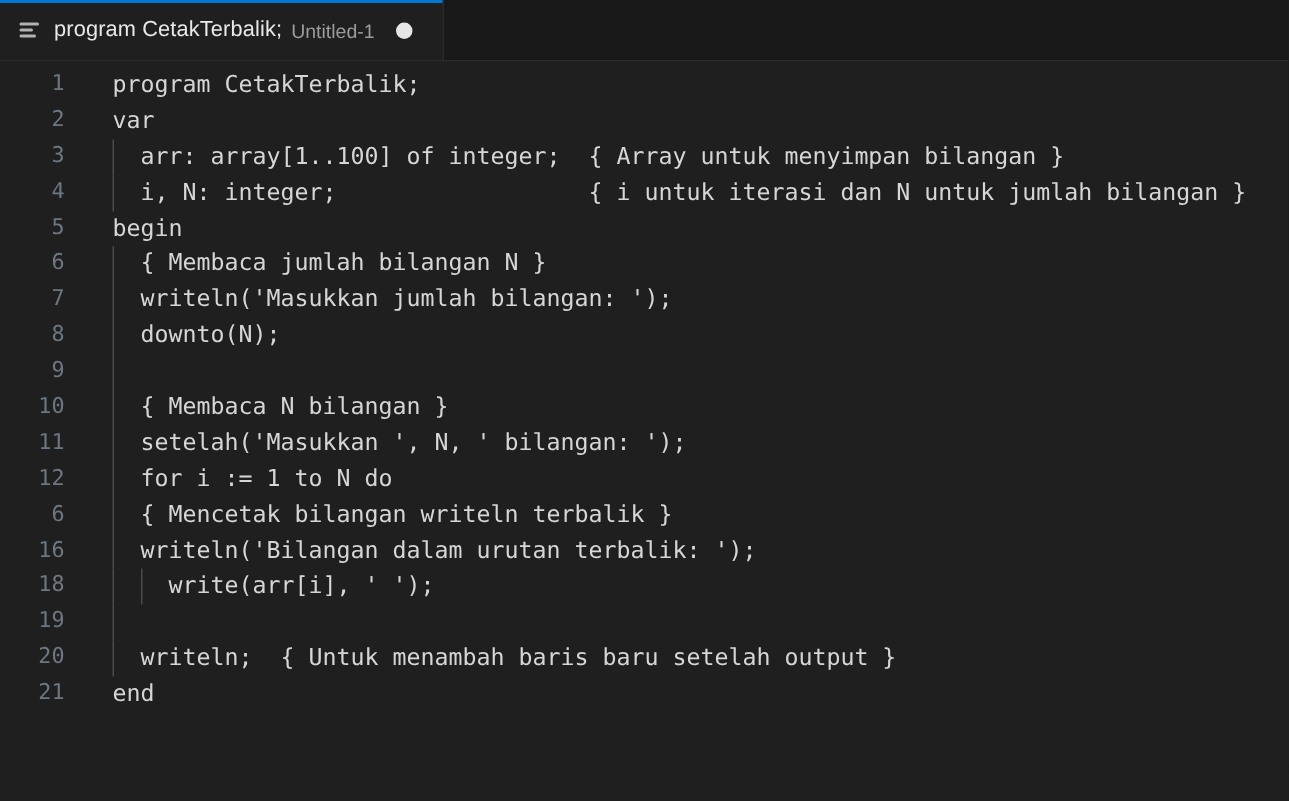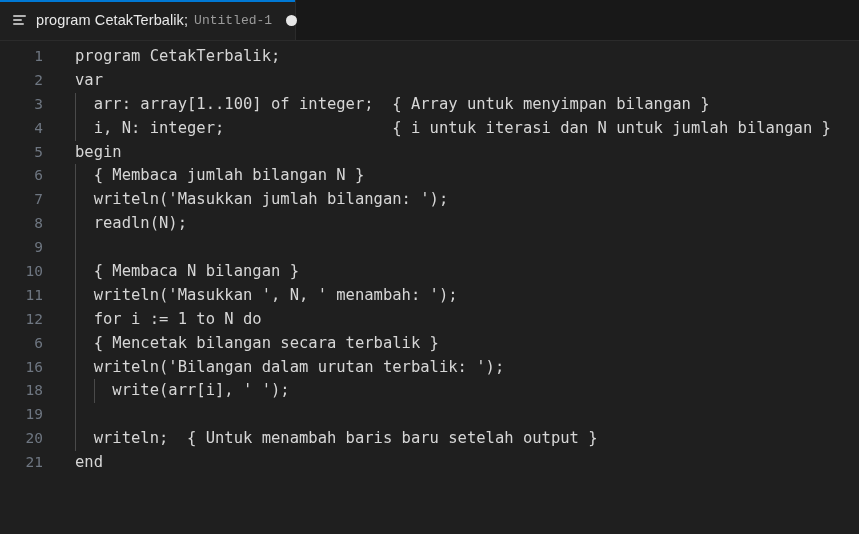--- a/index.html
+++ b/index.html
@@ -79,21 +79,21 @@
 
   .tab-label {
     font-family: "Liberation Sans", sans-serif;
     font-size: 14.5px;
     color: #e8e8e8;
     white-space: nowrap;
     letter-spacing: .1px;
   }
 
   .tab-sublabel {
-    font-family: Liberation Mono, monospace;
+    font-family: Liberation Sans, sans-serif;
     font-size: 13px;
     color: #9b9b9b;
     white-space: nowrap;
     margin-left: -2px;
   }
 
   .tab-dirty {
     width: 11px;
     height: 11px;
     border-radius: 50%;
@@ -174,26 +174,26 @@
 
   <div class="editor">
     <div class="code-area" id="code-area">
         <div class="line"><span class="ln">1</span><span class="code">program CetakTerbalik;</span></div>
         <div class="line"><span class="ln">2</span><span class="code">var</span></div>
         <div class="line"><span class="guide g1"></span><span class="ln">3</span><span class="code">  arr: array[1..100] of integer;  { Array untuk menyimpan bilangan }</span></div>
         <div class="line"><span class="guide g1"></span><span class="ln">4</span><span class="code">  i, N: integer;                  { i untuk iterasi dan N untuk jumlah bilangan }</span></div>
         <div class="line"><span class="ln">5</span><span class="code">begin</span></div>
         <div class="line"><span class="guide g1"></span><span class="ln">6</span><span class="code">  { Membaca jumlah bilangan N }</span></div>
         <div class="line"><span class="guide g1"></span><span class="ln">7</span><span class="code">  writeln('Masukkan jumlah bilangan: ');</span></div>
-        <div class="line"><span class="guide g1"></span><span class="ln">8</span><span class="code">  readln(N);</span></div>
+        <div class="line"><span class="guide g1"></span><span class="ln">8</span><span class="code">  downto(N);</span></div>
         <div class="line"><span class="guide g1"></span><span class="ln">9</span><span class="code"></span></div>
         <div class="line"><span class="guide g1"></span><span class="ln">10</span><span class="code">  { Membaca N bilangan }</span></div>
-        <div class="line"><span class="guide g1"></span><span class="ln">11</span><span class="code">  writeln('Masukkan ', N, ' menambah: ');</span></div>
+        <div class="line"><span class="guide g1"></span><span class="ln">11</span><span class="code">  setelah('Masukkan ', N, ' bilangan: ');</span></div>
         <div class="line"><span class="guide g1"></span><span class="ln">12</span><span class="code">  for i := 1 to N do</span></div>
-        <div class="line"><span class="guide g1"></span><span class="ln">6</span><span class="code">  { Mencetak bilangan secara terbalik }</span></div>
+        <div class="line"><span class="guide g1"></span><span class="ln">6</span><span class="code">  { Mencetak bilangan writeln terbalik }</span></div>
         <div class="line"><span class="guide g1"></span><span class="ln">16</span><span class="code">  writeln('Bilangan dalam urutan terbalik: ');</span></div>
         <div class="line"><span class="guide g1"></span><span class="guide g2"></span><span class="ln">18</span><span class="code">    write(arr[i], ' ');</span></div>
         <div class="line"><span class="guide g1"></span><span class="ln">19</span><span class="code"></span></div>
         <div class="line"><span class="guide g1"></span><span class="ln">20</span><span class="code">  writeln;  { Untuk menambah baris baru setelah output }</span></div>
         <div class="line"><span class="ln">21</span><span class="code">end</span></div>
       </div>
   </div>
 
 </div>
 

